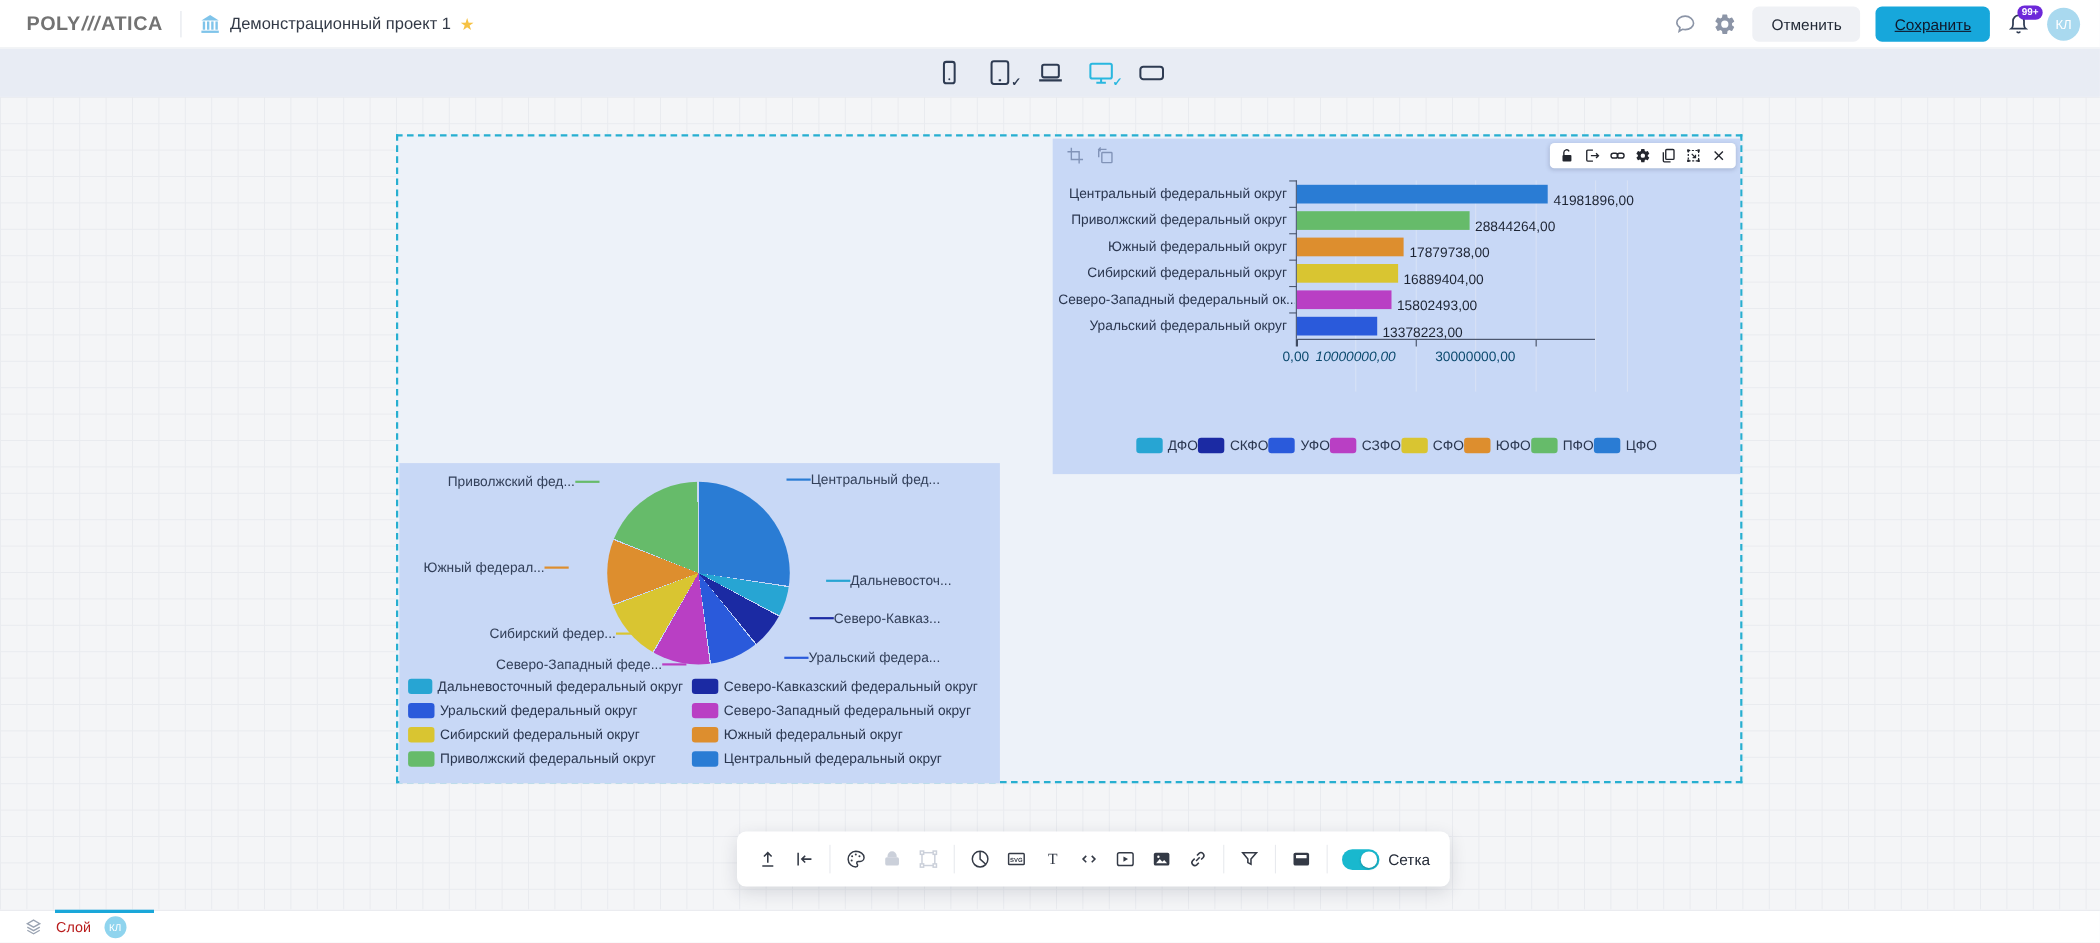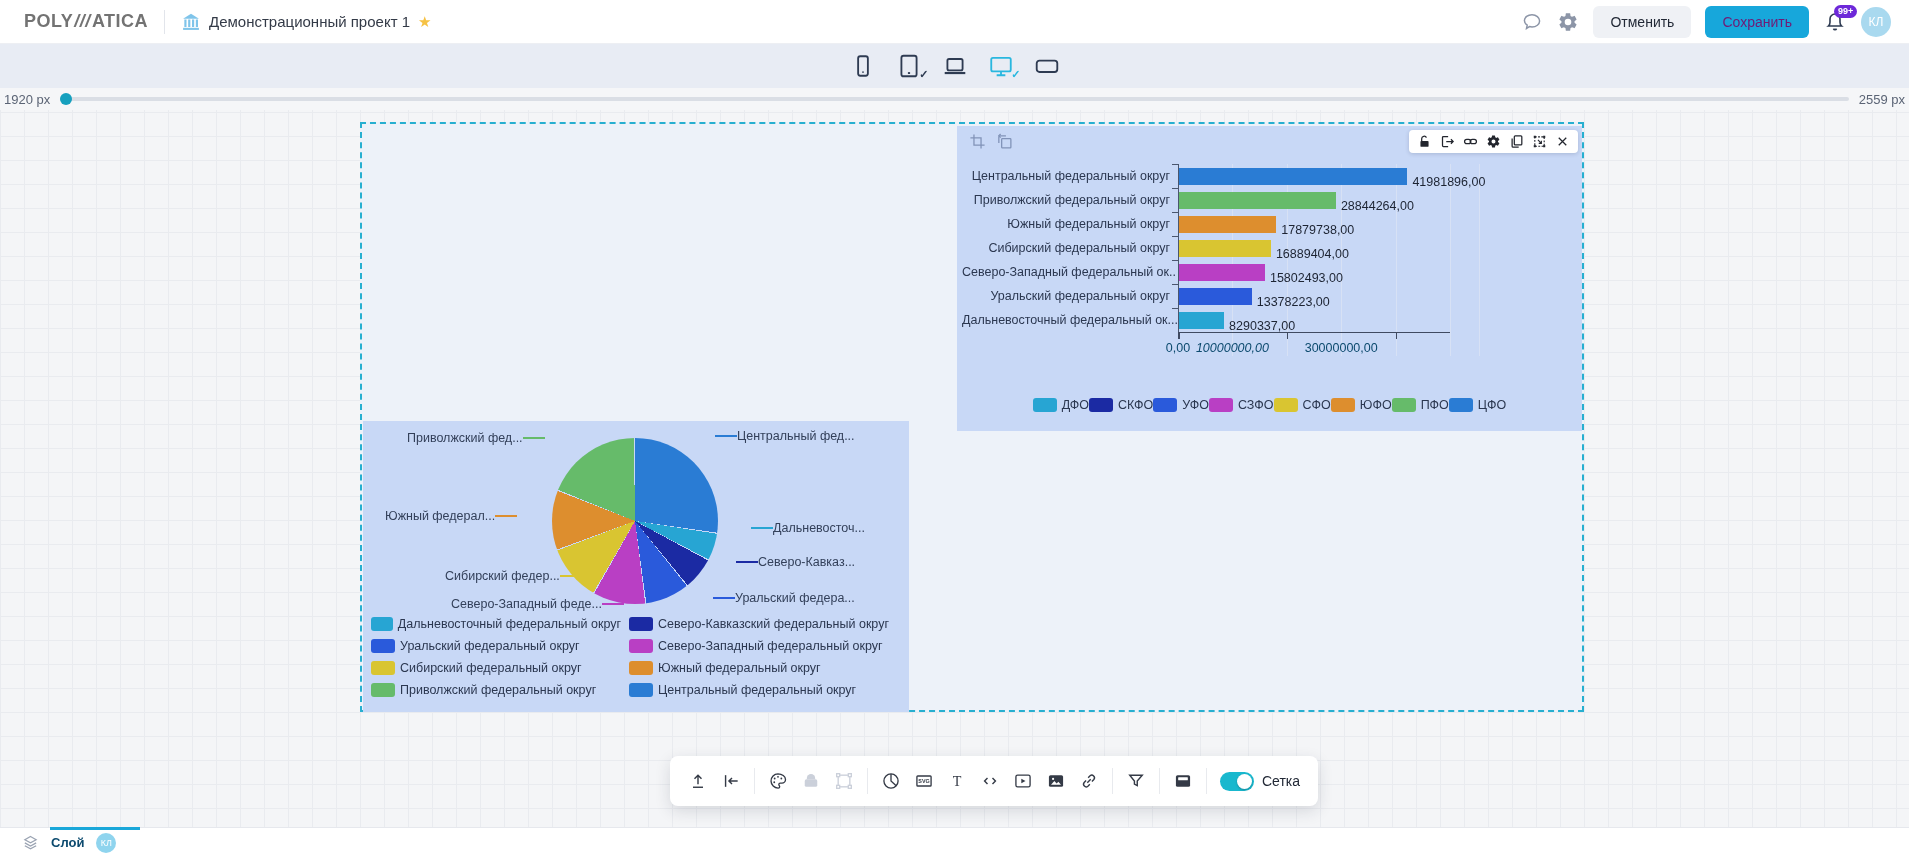--- a/index.html
+++ b/index.html
@@ -13,21 +13,21 @@
   .logo { font-size:18px; font-weight:700; color:#737373; letter-spacing:.5px; display:flex; align-items:center; }
   .logo .slash { font-style:italic; margin:0 1px; }
   .hdr-divider { width:1px; height:24px; background:#E2E5EB; margin:0 16px; }
   .bank-ico { width:20px; height:20px; margin-right:8px; }
   .proj-title { font-size:15px; color:#333A47; }
   .star { color:#F6C244; font-size:15px; margin-left:8px; }
   .hdr-right { margin-left:auto; display:flex; align-items:center; gap:14px; }
   .hdr-icon { width:22px; height:22px; color:#8C95A7; cursor:pointer; }
   .btn { border:none; border-radius:6px; font-size:14px; padding:8px 17px; cursor:pointer; font-family:inherit; }
   .btn-cancel { background:#EFF1F5; color:#222936; }
-  .btn-save { background:#17A7DB; color:#701a75; }
+  .btn-save { background:#17A7DB; color:#0f172a;text-decoration:underline; }
   .bell-wrap { position:relative; width:24px; height:24px; }
   .badge-99 { position:absolute; top:-5px; left:11px; background:#6d28d9; color:#fff; font-size:9px;
               font-weight:700; border-radius:8px; padding:2px 4px; line-height:1; }
   .avatar { width:30px; height:30px; border-radius:50%; background:#A9D9EF; color:#fff; font-size:12px;
             display:flex; align-items:center; justify-content:center; }
 
   
   .device-bar { position:absolute; top:44px; left:0; width:1909px; height:44px; background:#E8ECF4;
                 display:flex; align-items:center; justify-content:center; gap:20px; z-index:25; }
   .dev-ico { width:26px; height:26px; color:#2E3B52; cursor:pointer; position:relative; }
@@ -104,21 +104,21 @@
   .toggle { width:34px; height:19px; border-radius:10px; background:#19B8CE; position:relative; }
   .toggle .knob { position:absolute; right:2px; top:2px; width:15px; height:15px; border-radius:50%; background:#fff;
                   box-shadow:0 1px 2px rgba(0,0,0,.25); }
   .toggle-label { font-size:14px; color:#222936; }
 
   
   .bottom-bar { position:absolute; left:0; top:827px; width:1909px; height:30px; background:#fff;
                 border-top:1px solid #E6E8ED; display:flex; align-items:center; padding-left:22px; gap:12px; z-index:30; }
   .tab-indicator { position:absolute; left:50px; top:-1px; width:90px; height:3px; background:#1AA7D9; }
   .layers-ico { width:17px; height:17px; color:#9AA3B2; }
-  .layer-label { font-size:13px; color:#0c4a6e; cursor:pointer;font-weight:bold; }
+  .layer-label { font-size:13px; color:#b91c1c; cursor:pointer; }
   .layer-badge { width:20px; height:20px; border-radius:50%; background:#8FD4EE; color:#fff; font-size:9px;
                  display:flex; align-items:center; justify-content:center; }
 </style>
 </head>
 <body>
 
 <div class="page">
 
   <div class="header">
     <div class="logo">
@@ -181,27 +181,20 @@
       </svg>
       <span class="dev-check">✓</span>
     </span>
     <svg class="dev-ico" viewBox="0 0 24 24" fill="none" stroke="currentColor" stroke-width="1.7">
       <rect x="2.5" y="7" width="19" height="10.5" rx="2.5"></rect>
     </svg>
   </div>
 
   <div class="canvas">
 
-    <div class="ruler">
-      <span class="ruler-label">1920 px</span>
-      <div class="ruler-track">
-        <div class="ruler-handle"></div>
-      </div>
-      <span class="ruler-label">2559 px</span>
-    </div>
 
     <div class="selection">
 
       <div class="widget w-bar">
         <div class="canvas-tools">
           <svg viewBox="0 0 24 24" fill="none" stroke="currentColor" stroke-width="1.8">
             <path d="M7 2v15h15"></path>
               <path d="M2 7h15v15"></path>
           </svg>
           <svg viewBox="0 0 24 24" fill="none" stroke="currentColor" stroke-width="1.8">
@@ -276,25 +269,20 @@
               </div>
               <div class="bar-row">
                 <div class="bar-cat">Северо-Западный федеральный ок...</div>
                 <div class="bar-fill" style="width: 85.9656px; background: rgb(185, 63, 196);"></div>
                 <span class="bar-val">15802493,00</span>
               </div>
               <div class="bar-row">
                 <div class="bar-cat">Уральский федеральный округ</div>
                 <div class="bar-fill" style="width: 72.7775px; background: rgb(42, 90, 219);"></div>
                 <span class="bar-val">13378223,00</span>
-              </div>
-              <div class="bar-row">
-                <div class="bar-cat">Дальневосточный федеральный ок...</div>
-                <div class="bar-fill" style="width: 45.0994px; background: rgb(39, 165, 211);"></div>
-                <span class="bar-val">8290337,00</span>
               </div>
             </div>
           <div class="bar-axis">
               <i style="left: 0px;"></i>
               <i style="left: 108.8px;"></i>
               <i style="left: 217.6px;"></i>
               <span class="axis-ticklabel" style="left: 0px;">0,00</span>
               <span class="axis-ticklabel" style="left: 54.4px; font-style: italic;">10000000,00</span>
               <span class="axis-ticklabel" style="left: 163.2px;">30000000,00</span>
             </div>

